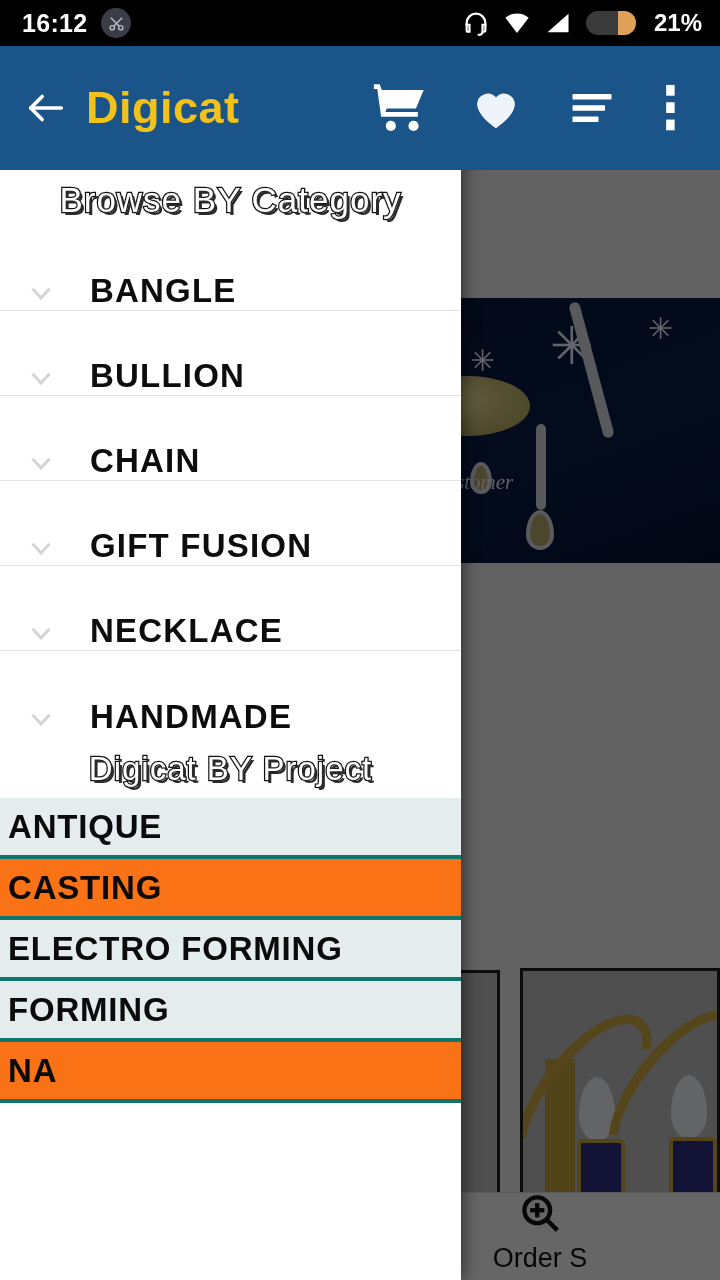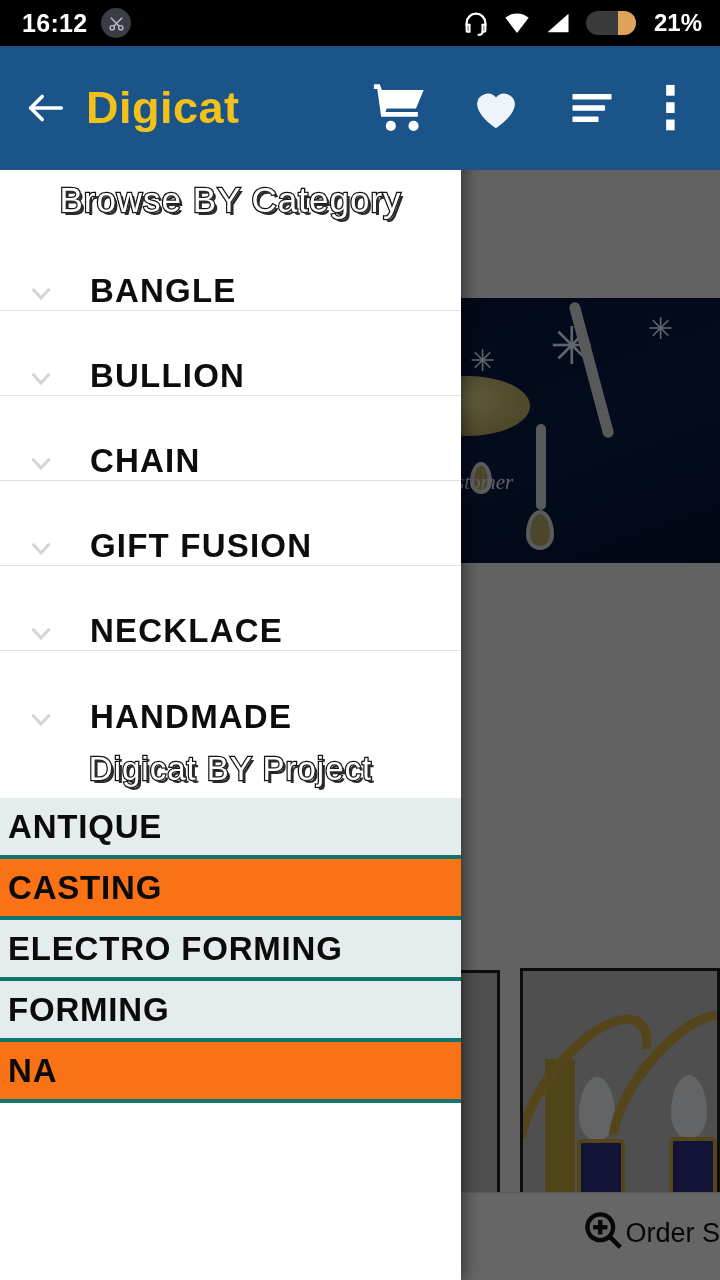--- a/index.html
+++ b/index.html
@@ -83,21 +83,21 @@
     position:absolute; background:#2b2f83; border:4px solid #c8a53f; border-radius:5px;
   }
   .earring-bar { position:absolute; background:#c2a23d; }
 
   
   #bottom-nav {
     position:absolute; left:0; bottom:0; width:720px; height:88px;
     background:#f2f2f2; display:flex; border-top:1px solid #d3d3d3;
   }
   .nav-item {
-    flex:1; display:flex; flex-direction:row; align-items:center;
+    flex:1; display:flex; flex-direction:column; align-items:center;
     justify-content:flex-end; padding-bottom:6px; position:relative;
   }
   .nav-item + .nav-item::before {
     content:""; position:absolute; left:0; top:14px; bottom:14px; width:1px; background:#c9c9c9;
   }
   .nav-label { font-size:27px; color:#111; }
   .nav-icon { margin-bottom:4px; }
 
   
   #scrim {

